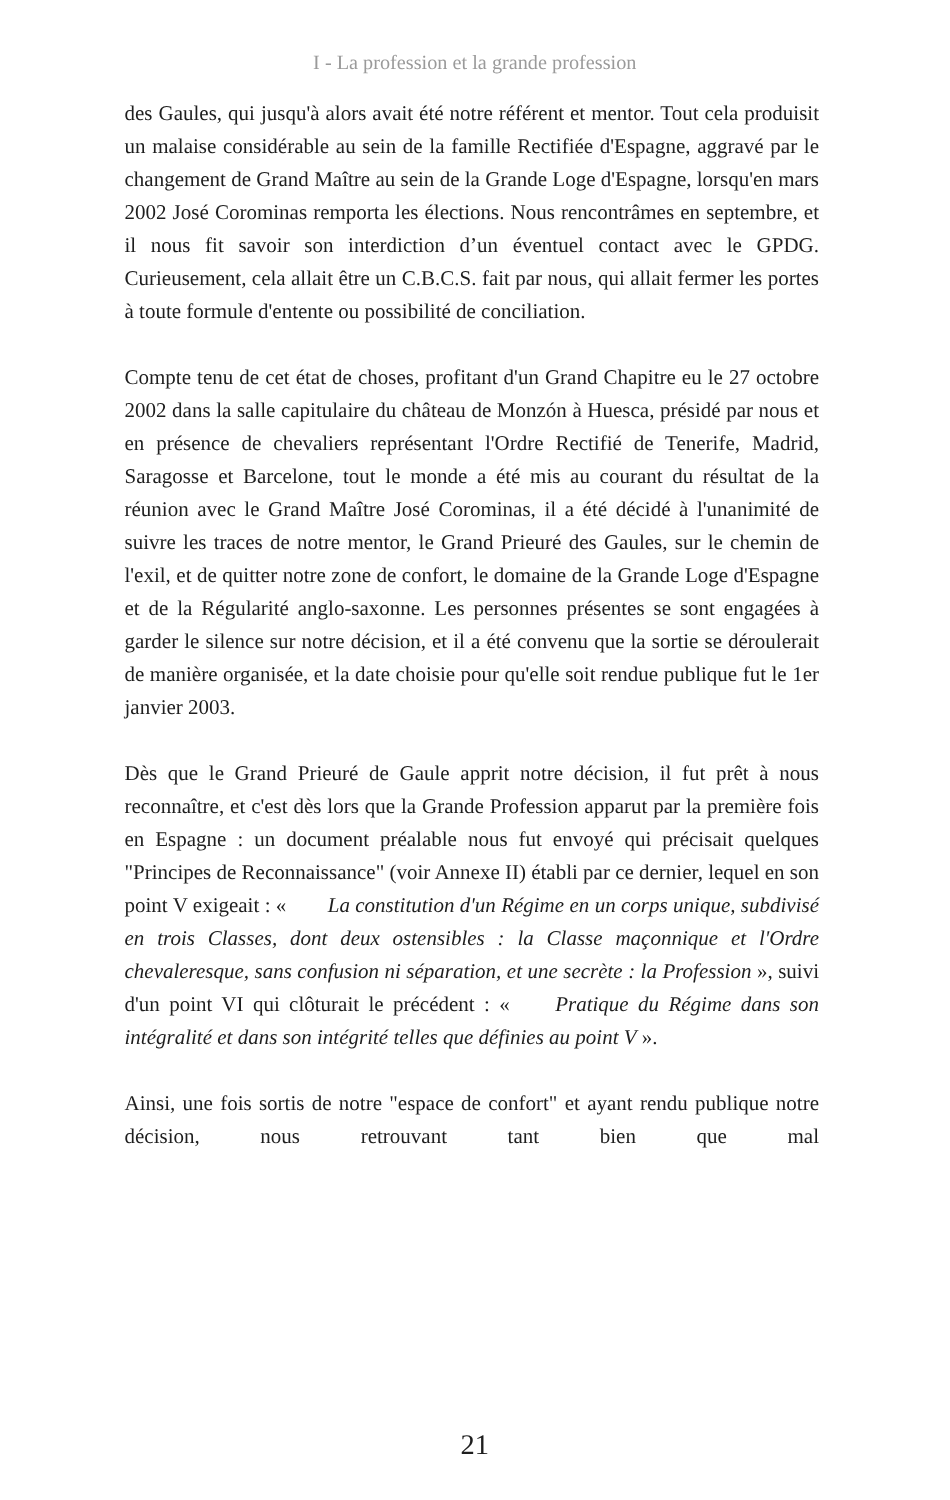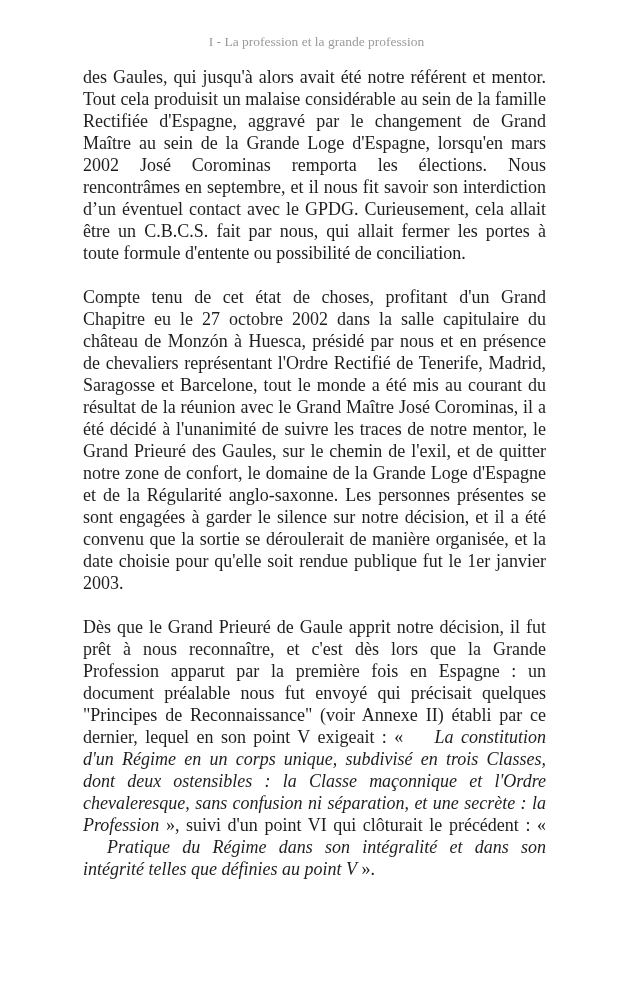--- a/index.html
+++ b/index.html
@@ -6,21 +6,21 @@
   body { width: 633px; height: 1000px; position: relative; overflow: hidden; }
   .page { position: absolute; left: 0; top: 0; width: 633px; height: 863px; background: #fff; }
   .running-head {
     position: absolute; top: 34px; left: 0; width: 633px; text-align: center;
     font-family: "Liberation Serif", "DejaVu Serif", serif;
     font-size: 13.5px; color: #9a9a9a; letter-spacing: 0px;
   }
   .body-text {
     position: absolute; left: 83px; top: 66px; width: 463px;
     font-family: "Liberation Serif", "DejaVu Serif", serif;
-    font-size: 18px; line-height: 22px; color: #1e1e1e;
+    font-size: 14px; line-height: 22px; color: #1e1e1e;
     text-align: justify; hyphens: none;
   }
   .body-text p { margin: 0 0 22px 0; }
   .body-text p.last { text-align: justify; text-align-last: justify; margin-bottom: 0; }
   em { font-style: italic; margin-left: 24px; }
   .folio {
     position: absolute; top: 953px; left: 0; width: 633px; text-align: center;
     font-family: "Liberation Serif", "DejaVu Serif", serif;
     font-size: 19px; color: #1e1e1e;
   }
@@ -34,15 +34,19 @@
   <div class="body-text">
     <p>
       <span>des Gaules, qui jusqu'à alors avait été notre référent et mentor. Tout cela produisit un malaise considérable au sein de la famille Rectifiée d'Espagne, aggravé par le changement de Grand Maître au sein de la Grande Loge d'Espagne, lorsqu'en mars 2002 José Corominas remporta les élections. Nous rencontrâmes en septembre, et il nous fit savoir son interdiction d’un éventuel contact avec le GPDG. Curieusement, cela allait être un C.B.C.S. fait par nous, qui allait fermer les portes à toute formule d'entente ou possibilité de conciliation.</span>
     </p>
     <p>
       <span>Compte tenu de cet état de choses, profitant d'un Grand Chapitre eu le 27 octobre 2002 dans la salle capitulaire du château de Monzón à Huesca, présidé par nous et en présence de chevaliers représentant l'Ordre Rectifié de Tenerife, Madrid, Saragosse et Barcelone, tout le monde a été mis au courant du résultat de la réunion avec le Grand Maître José Corominas, il a été décidé à l'unanimité de suivre les traces de notre mentor, le Grand Prieuré des Gaules, sur le chemin de l'exil, et de quitter notre zone de confort, le domaine de la Grande Loge d'Espagne et de la Régularité anglo-saxonne. Les personnes présentes se sont engagées à garder le silence sur notre décision, et il a été convenu que la sortie se déroulerait de manière organisée, et la date choisie pour qu'elle soit rendue publique fut le 1er janvier 2003.</span>
     </p>
     <p>
       <span>Dès que le Grand Prieuré de Gaule apprit notre décision, il fut prêt à nous reconnaître, et c'est dès lors que la Grande Profession apparut par la première fois en Espagne : un document préalable nous fut envoyé qui précisait quelques "Principes de Reconnaissance" (voir Annexe II) établi par ce dernier, lequel en son point V exigeait : « </span><em>La constitution d'un Régime en un corps unique, subdivisé en trois Classes, dont deux ostensibles : la Classe maçonnique et l'Ordre chevaleresque, sans confusion ni séparation, et une secrète : la Profession</em><span> », suivi d'un point VI qui clôturait le précédent : « </span><em>Pratique du Régime dans son intégralité et dans son intégrité telles que définies au point V</em><span> ».</span>
     </p>
+    <p class="last">
+      <span>Ainsi, une fois sortis de notre "espace de confort" et ayant rendu publique notre décision, nous retrouvant tant bien que mal</span>
+    </p>
   </div>
 
+  <div class="folio">21</div>
 </div>
 
 </body></html>

